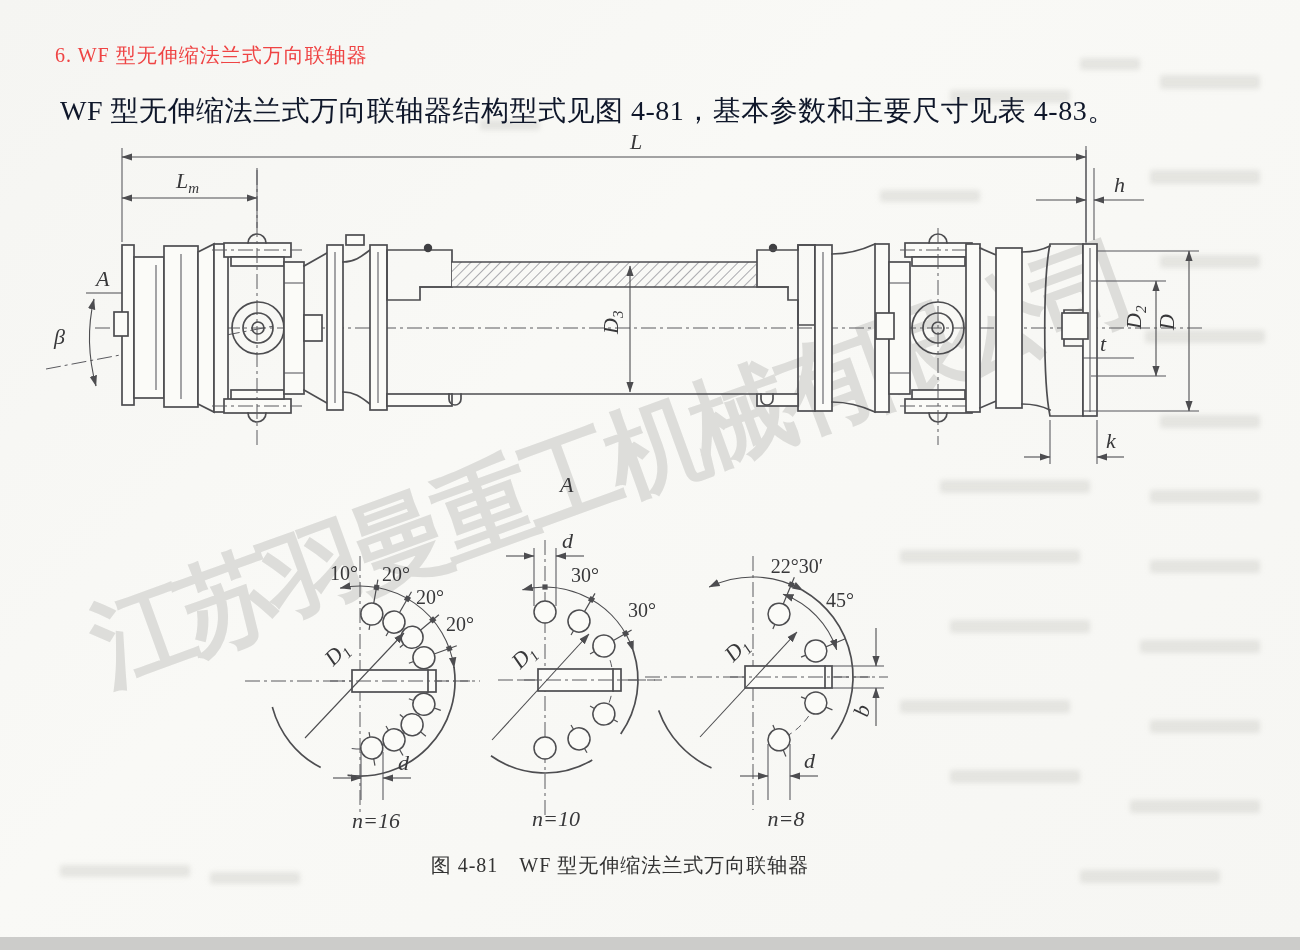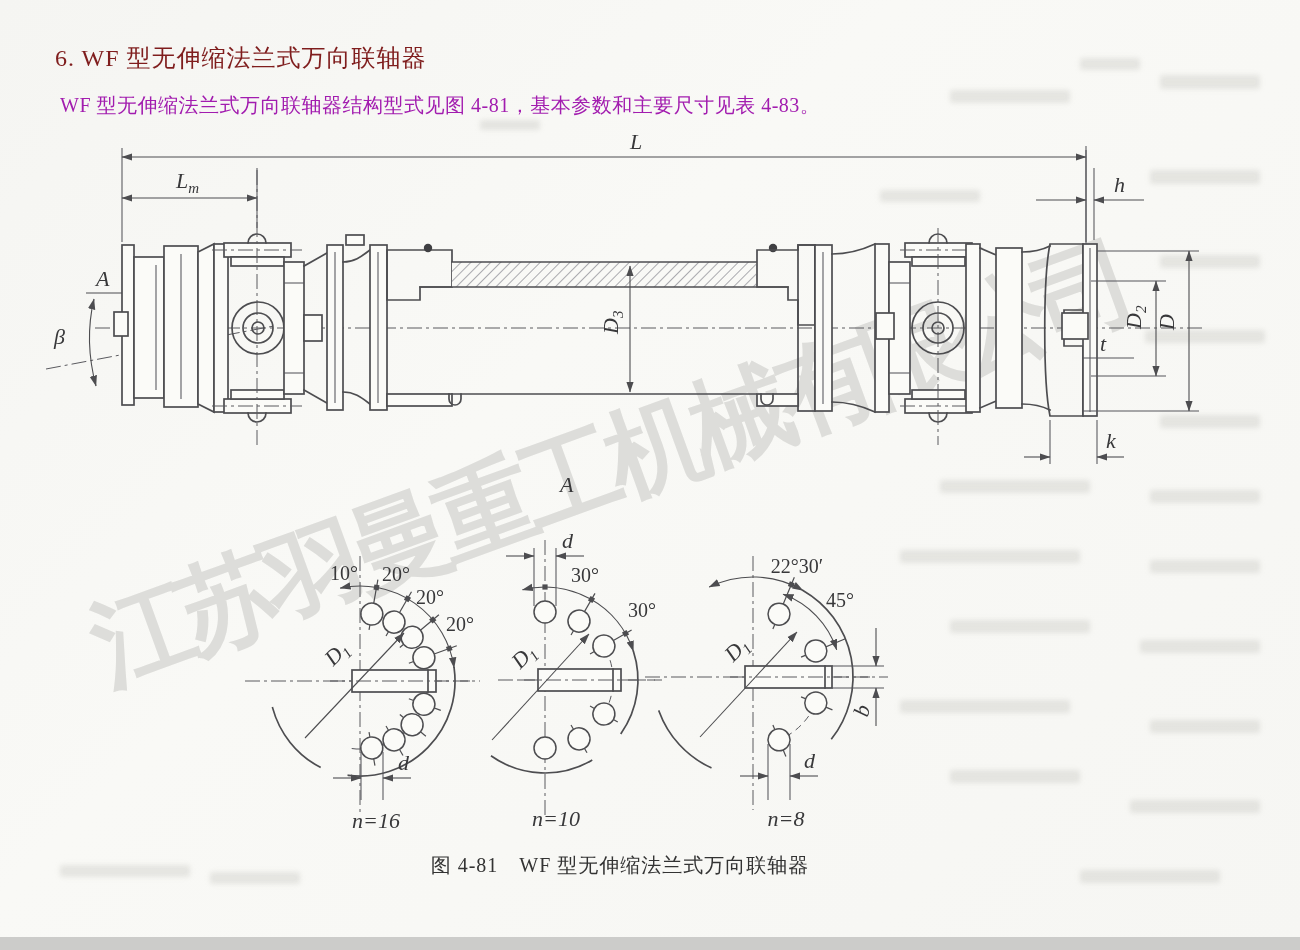--- a/index.html
+++ b/index.html
@@ -4,22 +4,22 @@
 <style>
   html,body{margin:0;padding:0;}
   body{width:1300px;height:950px;position:relative;overflow:hidden;
        background:#f7f7f4;font-family:"Liberation Serif",serif;}
   .stage{position:absolute;inset:0;background:linear-gradient(135deg,#f5f5f2 0%,#f9f9f6 40%,#f6f6f3 100%);}
   .bleed{position:absolute;background:rgba(172,172,166,0.26);filter:blur(2.5px);border-radius:3px;}
   .watermark{position:absolute;left:96px;top:600px;white-space:nowrap;
       font-size:100px;font-weight:700;letter-spacing:-9px;line-height:100px;
       color:#d9d9d6;opacity:.85;transform:rotate(-20deg);transform-origin:0 50%;
       font-family:"Liberation Sans",sans-serif;pointer-events:none;}
-  .t-head{position:absolute;left:55px;top:42px;font-size:24px;color:#7f1d1d;letter-spacing:1px;}
-  .t-intro{position:absolute;left:60px;top:92px;font-size:20px;color:#a21caf;letter-spacing:.5px;}
+  .t-head{position:absolute;left:55px;top:42px;font-size:20px;color:#ef4444;letter-spacing:1px;}
+  .t-intro{position:absolute;left:60px;top:92px;font-size:28px;color:#0f172a;letter-spacing:.5px;}
   .t-caption{position:absolute;left:300px;top:852px;width:640px;text-align:center;
       font-size:20px;color:#333;letter-spacing:1px;}
   .bottom-strip{position:absolute;left:0;bottom:0;width:100%;height:13px;background:#ccccca;}
   svg{position:absolute;left:0;top:0;}
   
   .ln{stroke:#4d4d50;stroke-width:1.7;fill:none;stroke-linecap:square;}
   .lnw{stroke:#4d4d50;stroke-width:1.7;fill:#fbfbf8;}
   .thin{stroke:#55555a;stroke-width:1.05;fill:none;}
   .cl{stroke:#5a5a5f;stroke-width:1;fill:none;stroke-dasharray:15 4 3 4;}
   .dash{stroke:#5a5a5f;stroke-width:1;fill:none;stroke-dasharray:7 5;}

